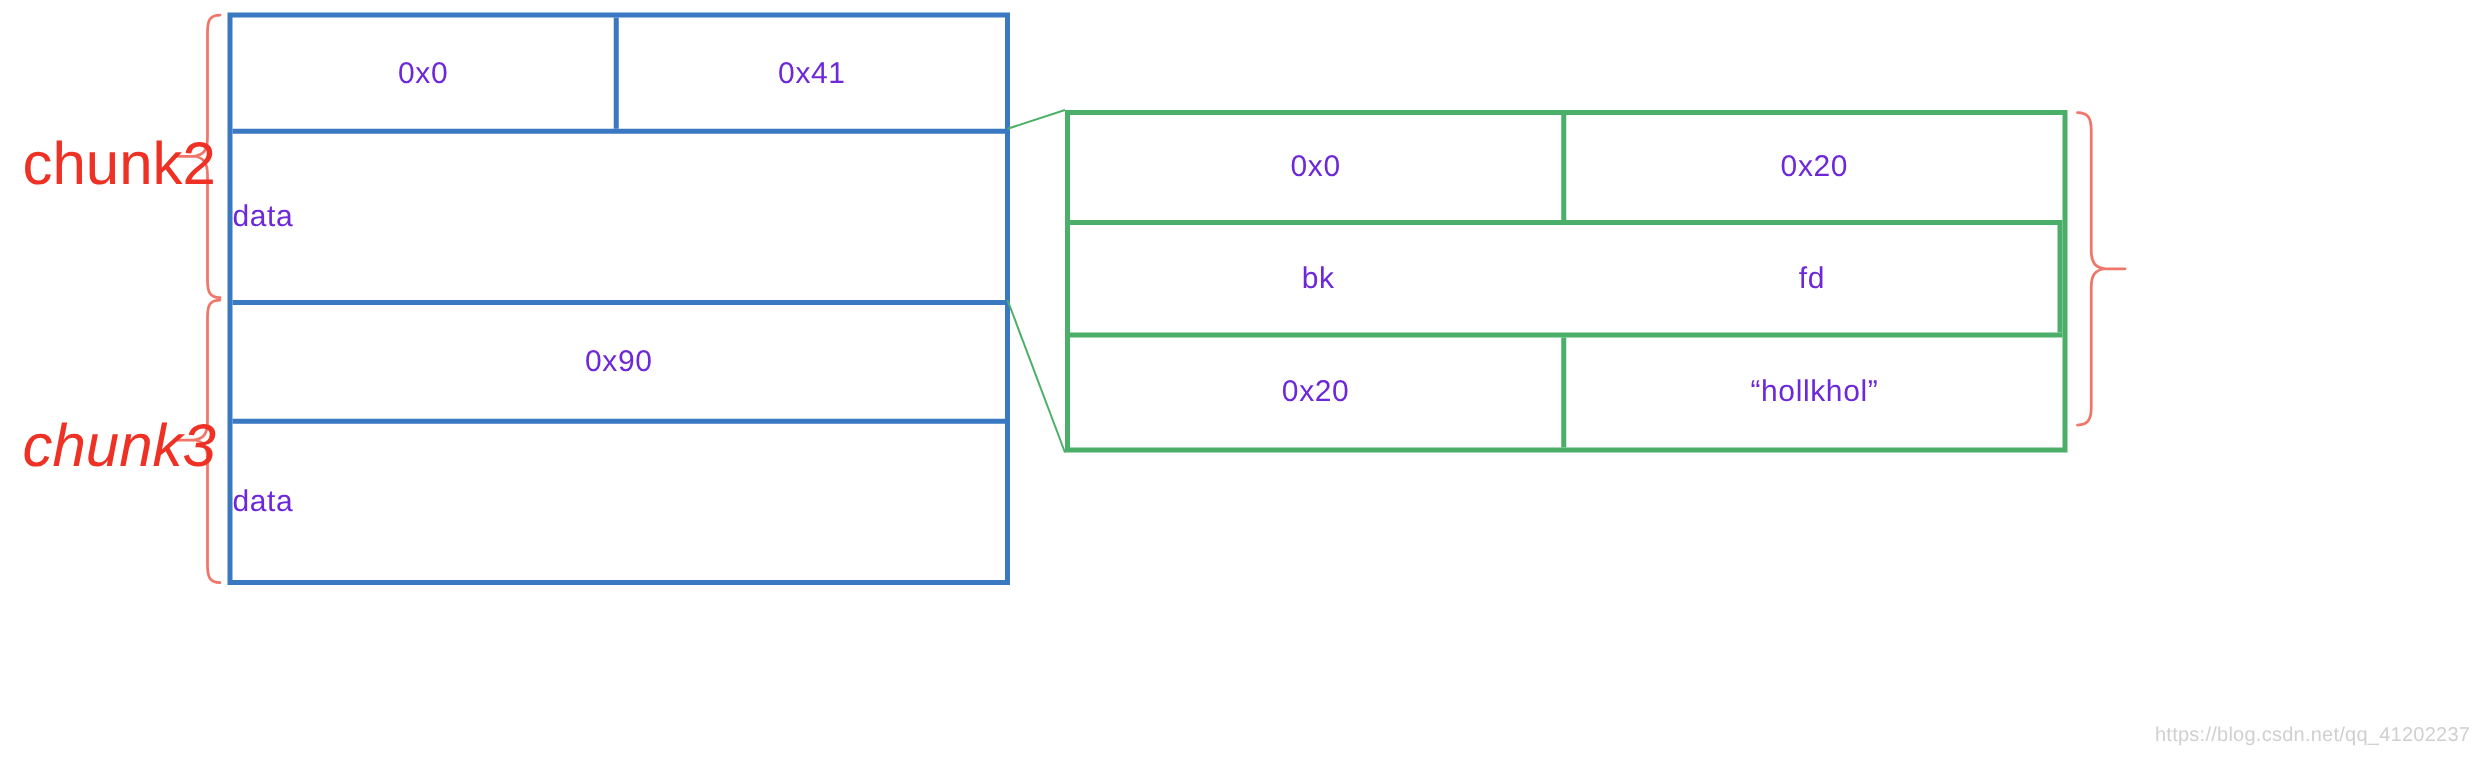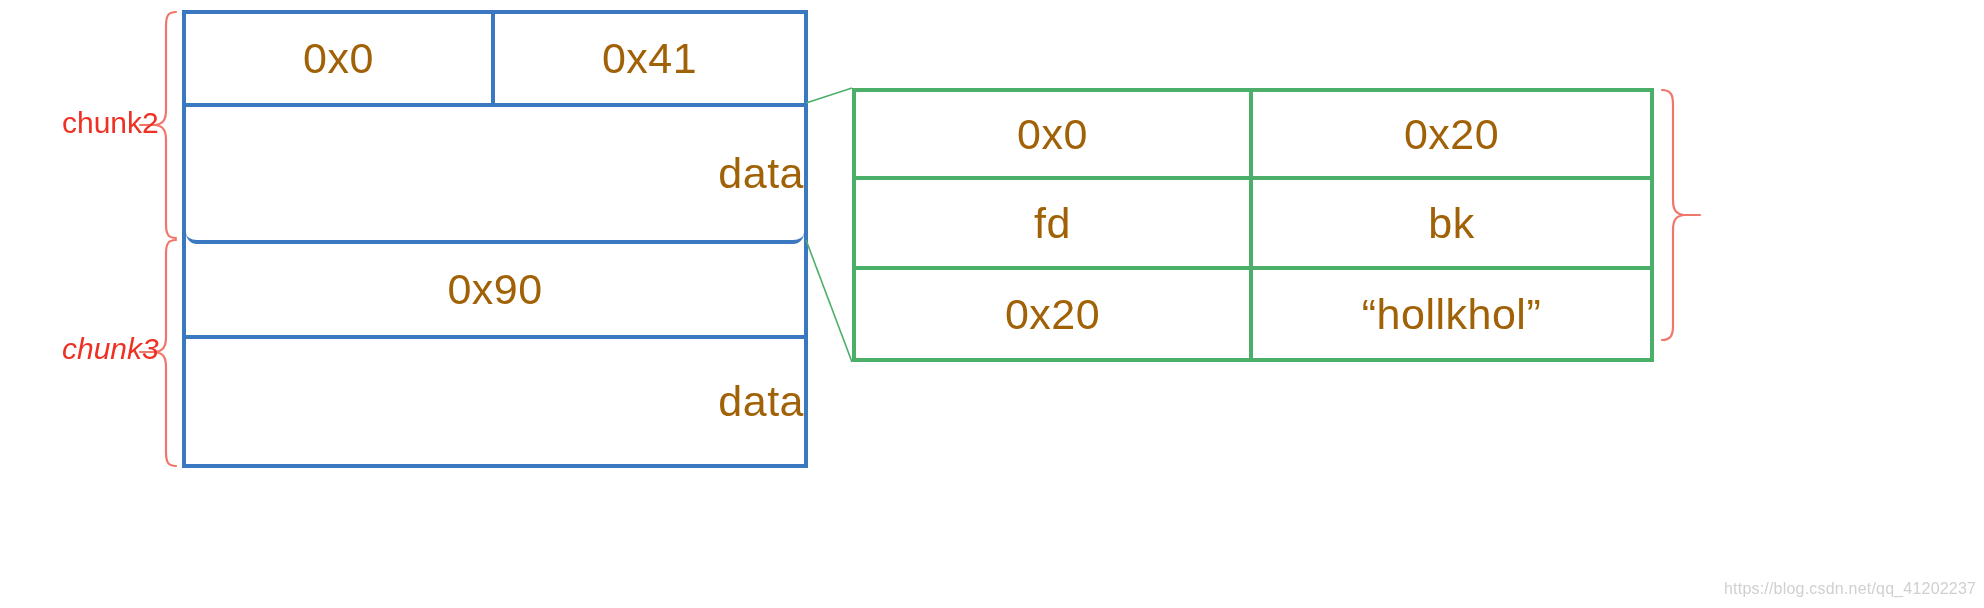--- a/index.html
+++ b/index.html
@@ -38,28 +38,27 @@
     display: flex;
     align-items: center;
     justify-content: center;
     box-sizing: border-box;
   }
   .blue-row.split > .cell.left-cell {
     border-right: 4px solid #3a78c2;
   }
   .blue-row.full {
     align-items: center;
-    justify-content: flex-end;
-    border-radius: 11px;
+    justify-content: flex-start;
   }
   .blue-sep-bottom { border-bottom: 4px solid #3a78c2; }
 
   .cell-text {
-    font-size: 43px;
-    color: #a16207;
+    font-size: 24px;
+    color: #6d28d9;
     line-height: 1;
     letter-spacing: 0.5px;
   }
 
   
   .green-table {
     position: absolute;
     left: 852px;
     top: 88px;
     width: 802px;
@@ -93,24 +92,23 @@
     top: 0;
     width: 1984px;
     height: 608px;
     pointer-events: none;
   }
 
   
   .red-label {
     position: absolute;
     color: #ee3124;
-    font-size: 30px;
+    font-size: 48px;
     line-height: 1;
     white-space: nowrap;
-    margin-left: 44px;
   }
   #label-chunk2 { left: 18px; top: 108px; }
   #label-chunk3 { left: 18px; top: 334px; font-style: italic; }
   #label-fake   { left: 1742px; top: 160px; }
 
   
   #watermark {
     position: absolute;
     left: 1724px;
     top: 580px;
@@ -157,25 +155,25 @@
     <div class="green-row green-sep-bottom" style="top:0px; height:88px;">
       <div class="cell left-cell">
         <span class="cell-text">0x0</span>
       </div>
       <div class="cell">
         <span class="cell-text">0x20</span>
       </div>
     </div>
 
     <div class="green-row green-sep-bottom" style="top:88px; height:90px;">
+      <div class="cell">
+        <span class="cell-text">bk</span>
+      </div>
       <div class="cell left-cell">
         <span class="cell-text">fd</span>
-      </div>
-      <div class="cell">
-        <span class="cell-text">bk</span>
       </div>
     </div>
 
     <div class="green-row" style="top:178px; height:88px;">
       <div class="cell left-cell">
         <span class="cell-text">0x20</span>
       </div>
       <div class="cell">
         <span class="cell-text">“hollkhol”</span>
       </div>

